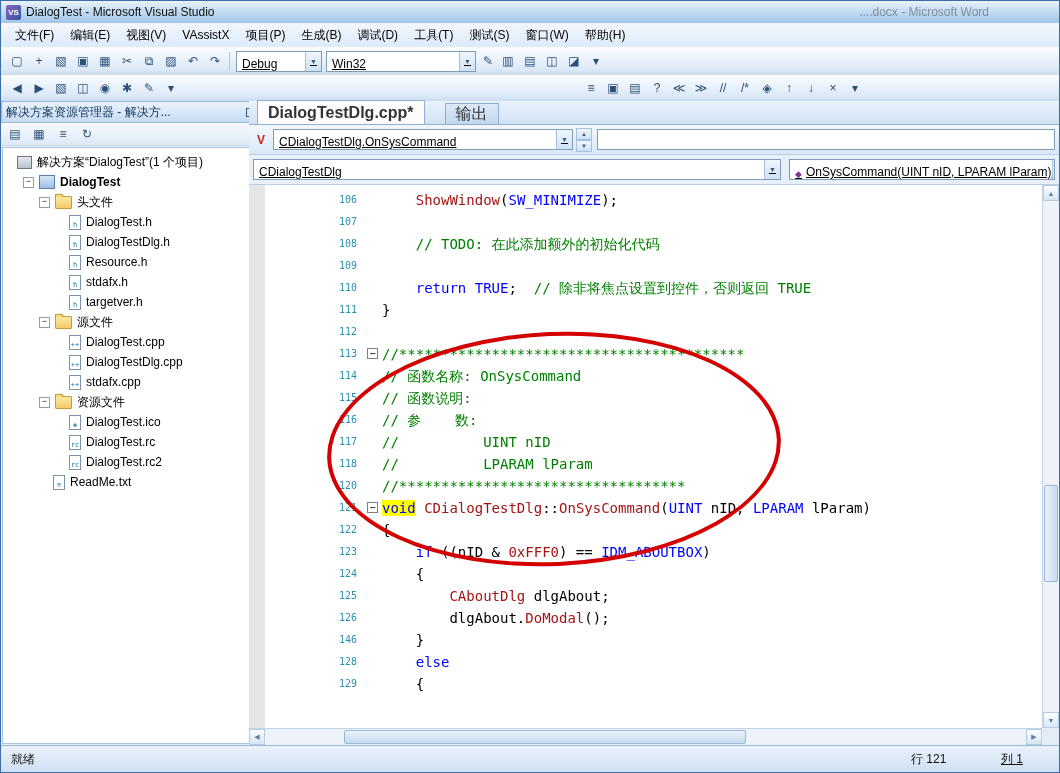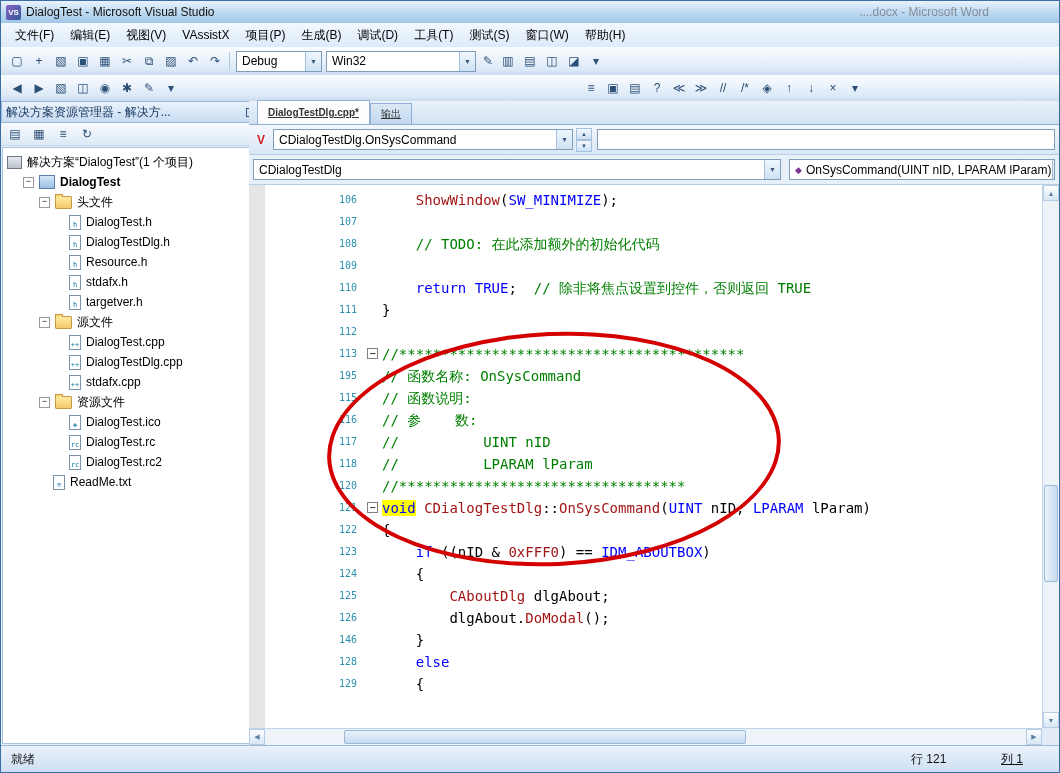--- a/index.html
+++ b/index.html
@@ -20,22 +20,22 @@
   
   .toolbar{position:absolute;left:0;right:0;display:flex;align-items:center;
     background:linear-gradient(#fbfdff,#dcE9f7 80%,#cbdcf0);border-bottom:1px solid #b9cfe8;}
   #toolbar1{top:46px;height:28px;padding-left:6px;}
   #toolbar2{top:74px;height:26px;padding-left:6px;}
   .iconrow{display:inline-flex;align-items:center;gap:2px;}
   .tbicon{width:20px;height:20px;display:inline-flex;align-items:center;justify-content:center;
     font-size:12px;color:#2c4f76;border-radius:2px;}
   .tbsep{width:1px;height:18px;background:#aec6e0;margin:0 4px;flex:none;}
   .combo{height:21px;background:#fff;border:1px solid #7f9db9;font-size:12px;
-    display:inline-flex;align-items:center;padding-left:5px;margin:0 2px;box-sizing:border-box;
-    white-space:nowrap;overflow:hidden;}
+    display:inline-flex;align-items:flex-end;padding-left:5px;margin:0 2px;box-sizing:border-box;
+    white-space:nowrap;overflow:hidden;text-decoration:underline;}
   .combo .carrow{margin-left:auto;width:15px;align-self:stretch;flex:none;
     background:linear-gradient(#eef6fd,#cfe2f5);border-left:1px solid #a5c0dd;
     display:flex;align-items:center;justify-content:center;font-size:7px;color:#3c5a7c;}
   .w-debug{width:86px;} .w-plat{width:150px;} .w-find{width:170px;}
   
   .sepanel{position:absolute;top:100px;left:0;width:281px;bottom:27px;display:flex;flex-direction:column;
     background:#e7eff9;border-right:1px solid #8fb0d4;box-sizing:border-box;}
   .sehead{height:22px;flex:none;display:flex;align-items:center;font-size:12px;color:#16375f;
     background:linear-gradient(#eaf3fc,#c7dbf2);border:1px solid #99b9dd;padding:0 4px;box-sizing:border-box;}
   .sehead .title{flex:1;white-space:nowrap;overflow:hidden;text-overflow:ellipsis;}
@@ -59,22 +59,22 @@
   .folder-icon::before{content:"";position:absolute;top:-3px;left:-1px;width:6px;height:2px;
     background:#f8d77e;border:1px solid #c49a45;border-bottom:none;}
   .ficon{width:12px;height:15px;flex:none;background:#fff;border:1px solid #7d91a8;margin-right:5px;
     font-size:7px;color:#0a7ca8;display:flex;align-items:flex-end;justify-content:center;
     font-family:"DejaVu Sans Mono",monospace;box-sizing:border-box;}
   .tree-label.bold{font-weight:bold;}
   
   .editor{position:absolute;left:248px;right:0;top:100px;bottom:27px;background:#dce9f7;}
   .tabbar{position:absolute;left:0;right:0;top:0;height:24px;display:flex;align-items:flex-end;
     padding-left:8px;background:linear-gradient(#eaf2fb,#d2e2f4);border-bottom:1px solid #8fb0d4;box-sizing:border-box;}
-  .tab{height:20px;display:flex;align-items:center;padding:0 10px;font-size:10px;margin-right:0;
-    border:1px solid #8fb0d4;border-bottom:none;background:linear-gradient(#dcE9f6,#c2d7ee);color:#333;text-decoration:underline;}
+  .tab{height:20px;display:flex;align-items:center;padding:0 10px;font-size:16px;margin-right:20px;
+    border:1px solid #8fb0d4;border-bottom:none;background:linear-gradient(#dcE9f6,#c2d7ee);color:#333;}
   .tab.active{background:#fdfdfd;font-weight:bold;height:23px;}
   .vaxbar{position:absolute;left:0;right:0;top:24px;height:30px;display:flex;align-items:center;
     padding:0 4px;background:linear-gradient(#f3f8fd,#d9e7f7);border-bottom:1px solid #b9cfe8;box-sizing:border-box;}
   .va-badge{width:16px;height:16px;flex:none;color:#cc2222;font-weight:bold;font-size:12px;
     display:flex;align-items:center;justify-content:center;margin-right:2px;}
   .spin{display:flex;flex-direction:column;margin-left:1px;flex:none;}
   .spin span{width:14px;height:10px;font-size:6px;color:#3c5a7c;display:flex;align-items:center;justify-content:center;
     background:linear-gradient(#f2f8fe,#cfe0f3);border:1px solid #a5c0dd;}
   .vax-field{flex:1;height:21px;background:#fff;border:1px solid #7f9db9;margin-left:5px;box-sizing:border-box;}
   .navbar{position:absolute;left:0;right:0;top:54px;height:30px;display:flex;align-items:center;gap:4px;
@@ -207,21 +207,21 @@
         </span>
       <span class="winbtn">×</span>
     </div>
     <div class="setoolbar" id="setoolbar">
         <span class="tbicon">▤</span>
         <span class="tbicon">▦</span>
         <span class="tbicon">≡</span>
         <span class="tbicon">↻</span>
       </div>
     <div class="tree" id="tree">
-        <div class="tree-row" style="padding-left: 4px;">
+        <div class="tree-row" style="padding-left: 14px;">
           <span class="solution-icon"></span>
           <span class="tree-label">解决方案“DialogTest”(1 个项目)</span>
         </div>
         <div class="tree-row" style="padding-left: 20px;">
           <span class="expander">−</span>
           <span class="project-icon"></span>
           <span class="tree-label bold">DialogTest</span>
         </div>
         <div class="tree-row" style="padding-left: 36px;">
           <span class="expander">−</span>
@@ -372,21 +372,21 @@
             <span class="ln">112</span>
             <span class="fold"></span>
             <span class="codetext"></span>
           </div>
           <div class="code-line">
             <span class="ln">113</span>
             <span class="fold minus"></span>
             <span class="codetext"><span class="tok-c">//*****************************************</span></span>
           </div>
           <div class="code-line">
-            <span class="ln">195</span>
+            <span class="ln">114</span>
             <span class="fold"></span>
             <span class="codetext"><span class="tok-c">// 函数名称: OnSysCommand</span></span>
           </div>
           <div class="code-line">
             <span class="ln">115</span>
             <span class="fold"></span>
             <span class="codetext"><span class="tok-c">// 函数说明:</span></span>
           </div>
           <div class="code-line">
             <span class="ln">116</span>

